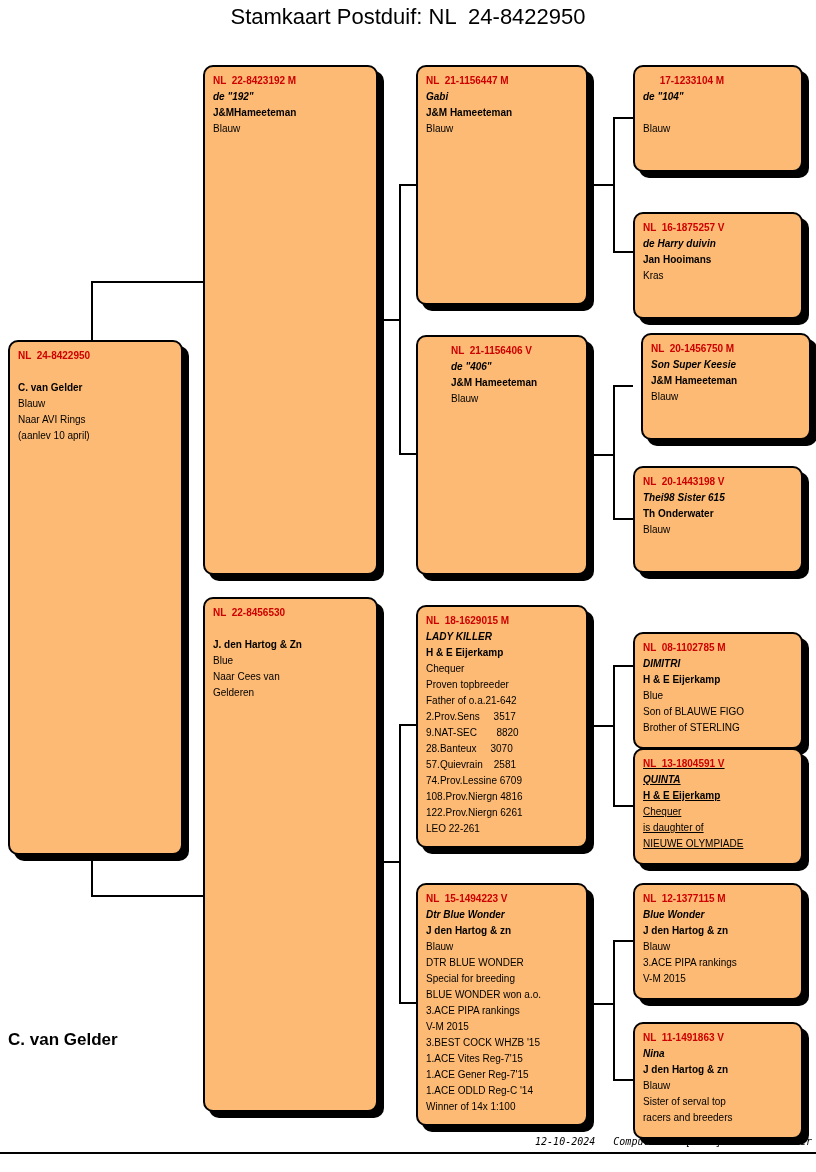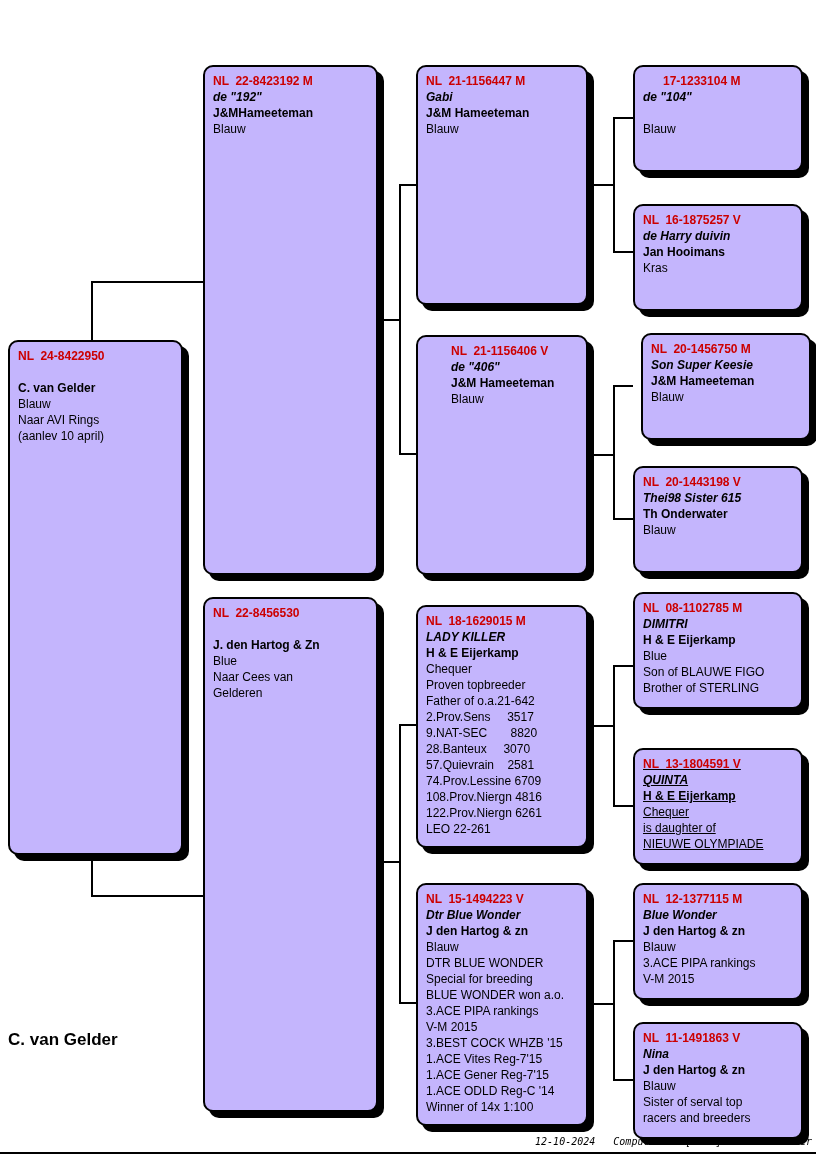--- a/index.html
+++ b/index.html
@@ -1,40 +1,41 @@
 <!DOCTYPE html>
 <html style="--ring-red: #cc0000;"><head>
 <meta charset="utf-8">
 <style>
   html,body{margin:0;padding:0;background:#fff;}
   #page{position:relative;width:816px;height:1172px;background:#fff;
         font-family:"Liberation Sans",sans-serif;color:#000;overflow:hidden;}
   #title{position:absolute;left:0;top:4px;width:100%;text-align:center;
          font-size:22px;white-space:pre;}
-  .pbox{position:absolute;background:#c4b5fd;border:2px solid #000;border-radius:10px;
+  .pbox{position:absolute;background:#fdba74;border:2px solid #000;border-radius:10px;
         box-shadow:6px 6px 0 #000;padding:6px 5px 6px 8px;box-sizing:border-box;
-        font-size:12px;line-height:16px;}
+        font-size:10px;line-height:16px;}
   .ring{color:var(--ring-red,#cc0000);font-weight:bold;white-space:pre;}
   .bname{font-weight:bold;font-style:italic;min-height:16px;white-space:pre-wrap;}
   .owner{font-weight:bold;min-height:16px;white-space:pre-wrap;}
   .blines{white-space:pre-wrap;}
   .cline{position:absolute;background:#000;}
   #contact{position:absolute;left:8px;top:1030px;}
   #contact .cname{font-size:17px;font-weight:bold;margin-bottom:6px;}
   #contact .clines{font-size:13px;line-height:20px;white-space:pre-wrap;}
   #footer{position:absolute;right:4px;top:1136px;
           font-family:"DejaVu Sans Mono",monospace;font-style:italic;font-weight:normal;
           font-size:10px;white-space:pre;}
   #bottomrule{position:absolute;left:0;top:1152px;width:816px;height:2px;background:#000;}
 </style>
 </head>
 <body>
 
 <div id="page">
 
+  <div id="title">Stamkaart Postduif: NL  24-8422950</div>
 
   <div class="pbox" style="left:8px;top:340px;width:175px;height:515px;">
     <div class="ring">NL  24-8422950</div>
     <div class="bname"></div>
     <div class="owner">C. van Gelder</div>
     <div class="blines">Blauw
 Naar AVI Rings
 (aanlev 10 april)</div>
   </div>
 
@@ -97,39 +98,39 @@
 1.ACE ODLD Reg-C '14
 Winner of 14x 1:100</div>
   </div>
 
   <div class="pbox" style="left:633px;top:65px;width:170px;height:107px;">
     <div class="ring">      17-1233104 M</div>
     <div class="bname">de "104"</div>
     <div class="owner"></div>
     <div class="blines">Blauw</div>
   </div>
-  <div class="pbox" style="left:633px;top:204px;width:170px;height:107px;padding-left:8px;">
+  <div class="pbox" style="left:633px;top:212px;width:170px;height:107px;padding-left:8px;">
     <div class="ring">NL  16-1875257 V</div>
     <div class="bname">de Harry duivin</div>
     <div class="owner">Jan Hooimans</div>
     <div class="blines">Kras</div>
   </div>
   <div class="pbox" style="left:633px;top:333px;width:170px;height:107px;margin-left:8px;">
     <div class="ring">NL  20-1456750 M</div>
     <div class="bname">Son Super Keesie</div>
     <div class="owner">J&amp;M Hameeteman</div>
     <div class="blines">Blauw</div>
   </div>
   <div class="pbox" style="left:633px;top:466px;width:170px;height:107px;">
     <div class="ring">NL  20-1443198 V</div>
     <div class="bname">Thei98 Sister 615</div>
     <div class="owner">Th Onderwater</div>
     <div class="blines">Blauw</div>
   </div>
-  <div class="pbox" style="left:633px;top:592px;width:170px;height:117px;">
+  <div class="pbox" style="left:633px;top:632px;width:170px;height:117px;">
     <div class="ring">NL  08-1102785 M</div>
     <div class="bname">DIMITRI</div>
     <div class="owner">H &amp; E Eijerkamp</div>
     <div class="blines">Blue
 Son of BLAUWE FIGO
 Brother of STERLING</div>
   </div>
   <div class="pbox" style="left:633px;top:748px;width:170px;height:117px;text-decoration:underline;">
     <div class="ring">NL  13-1804591 V</div>
     <div class="bname">QUINTA</div>

